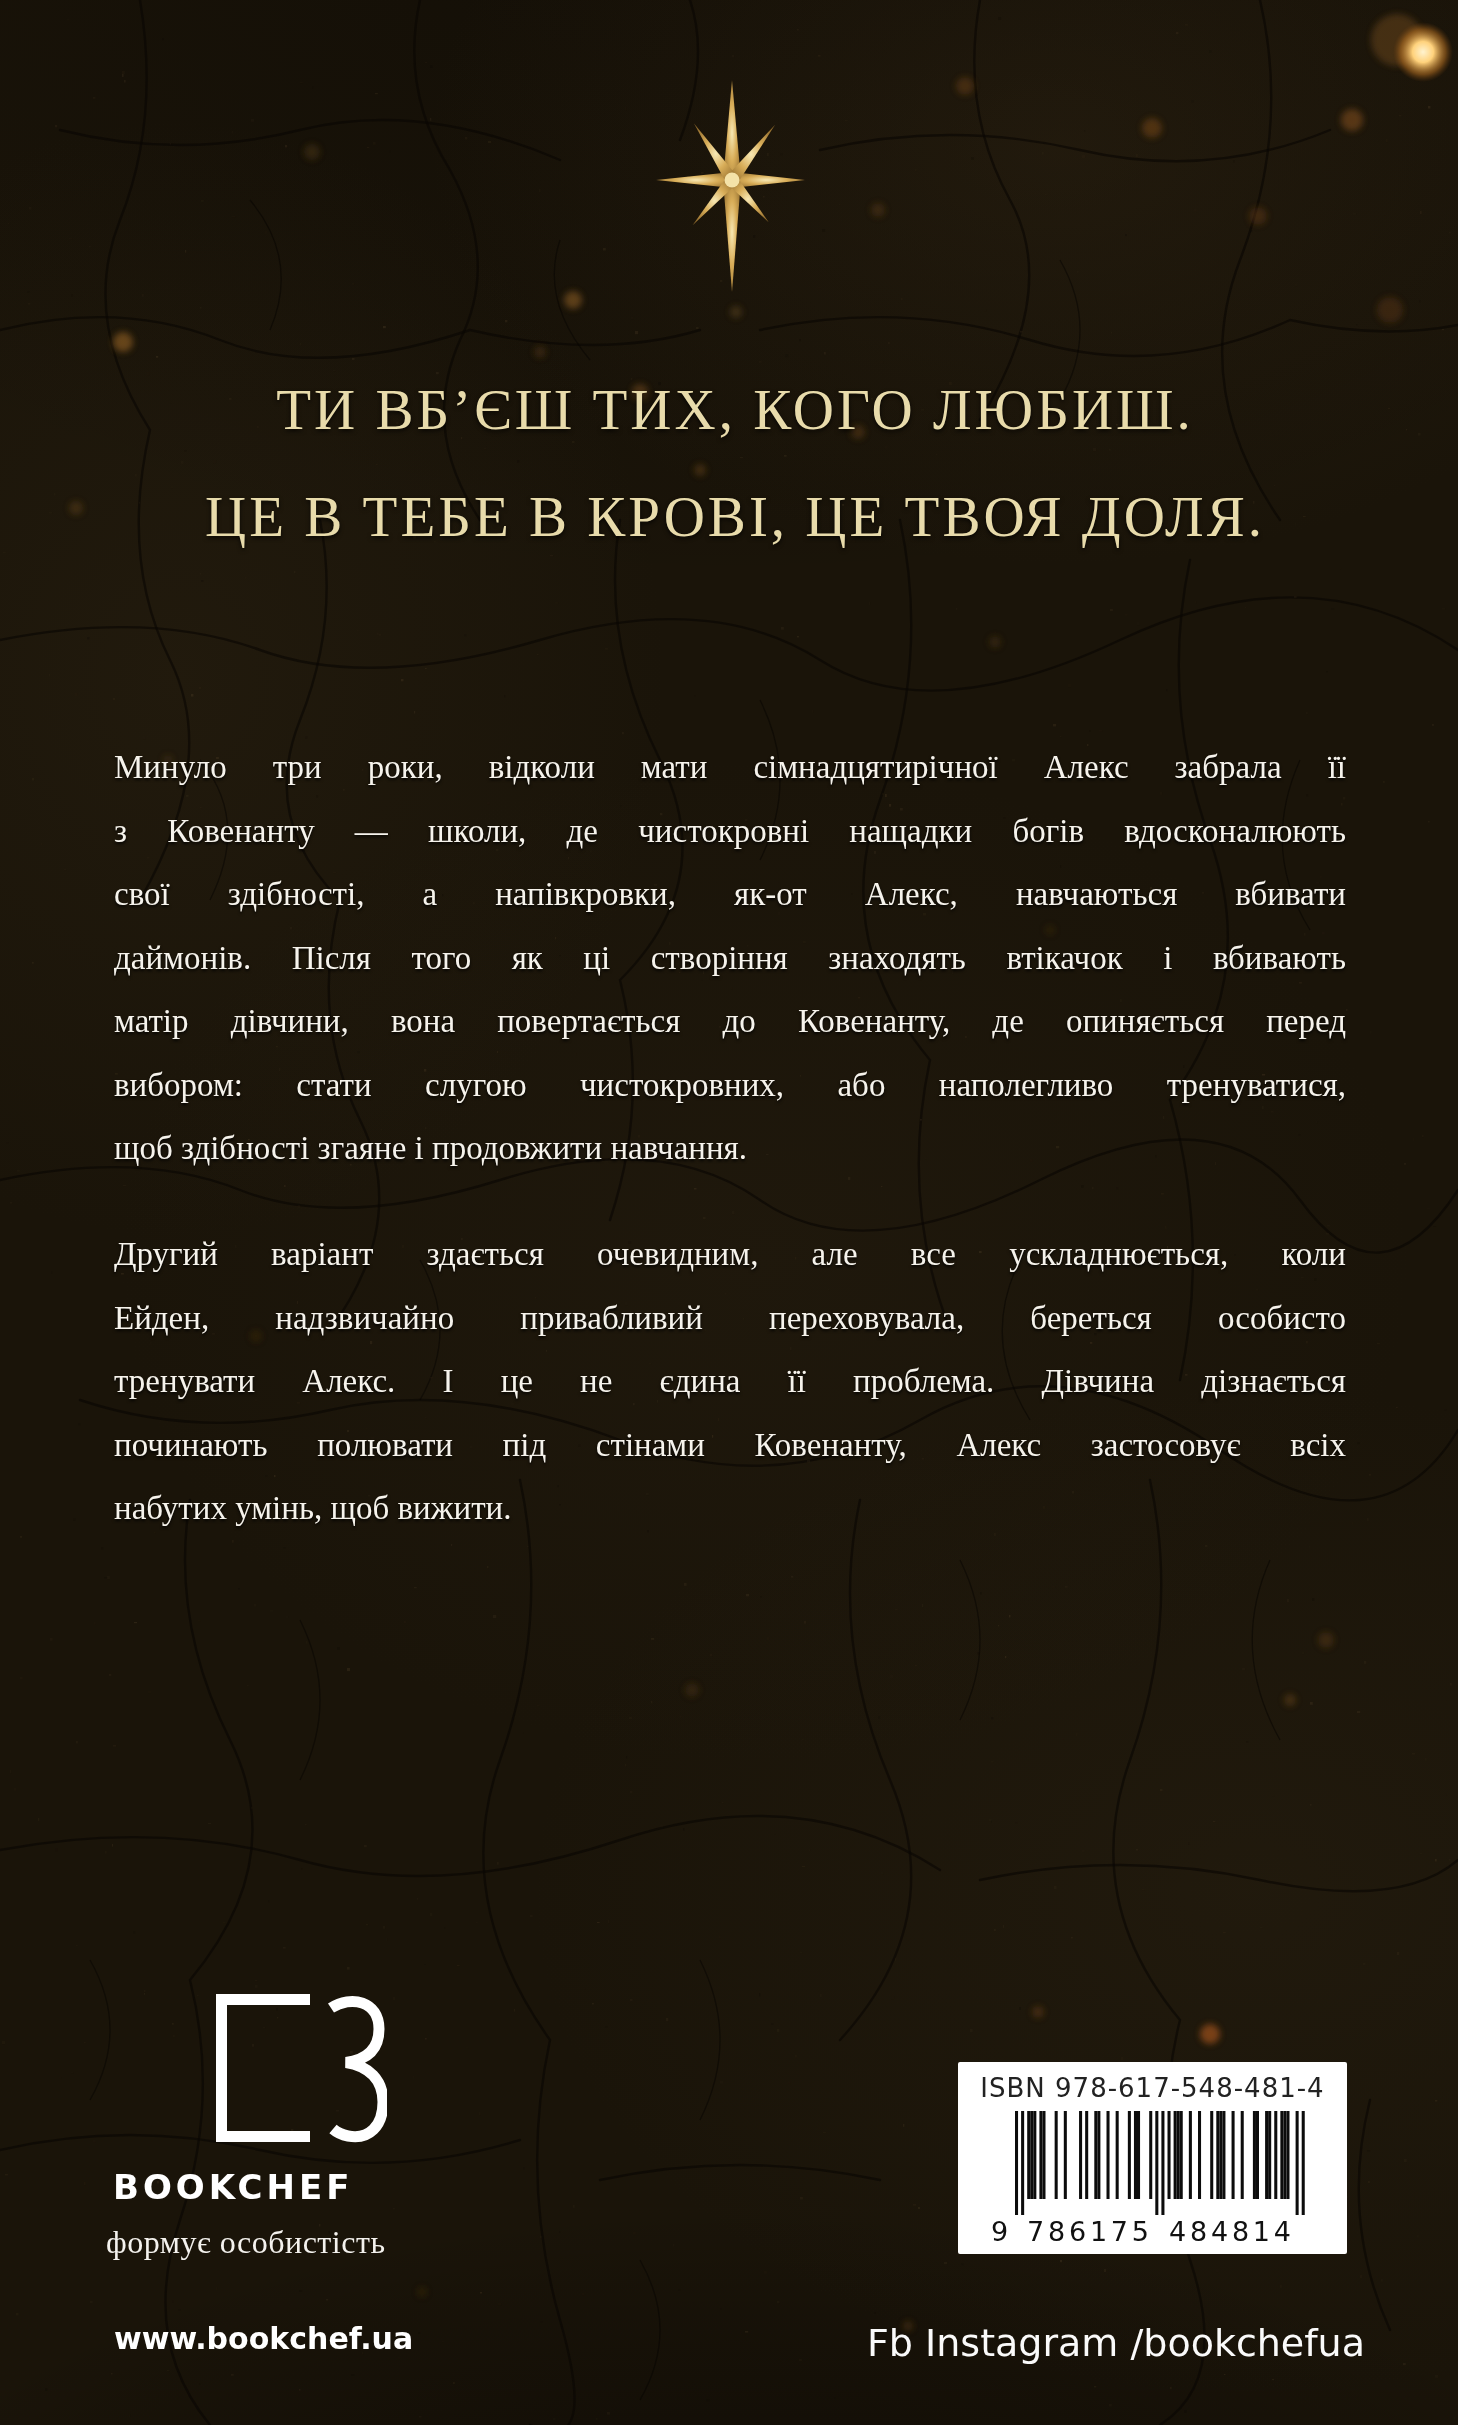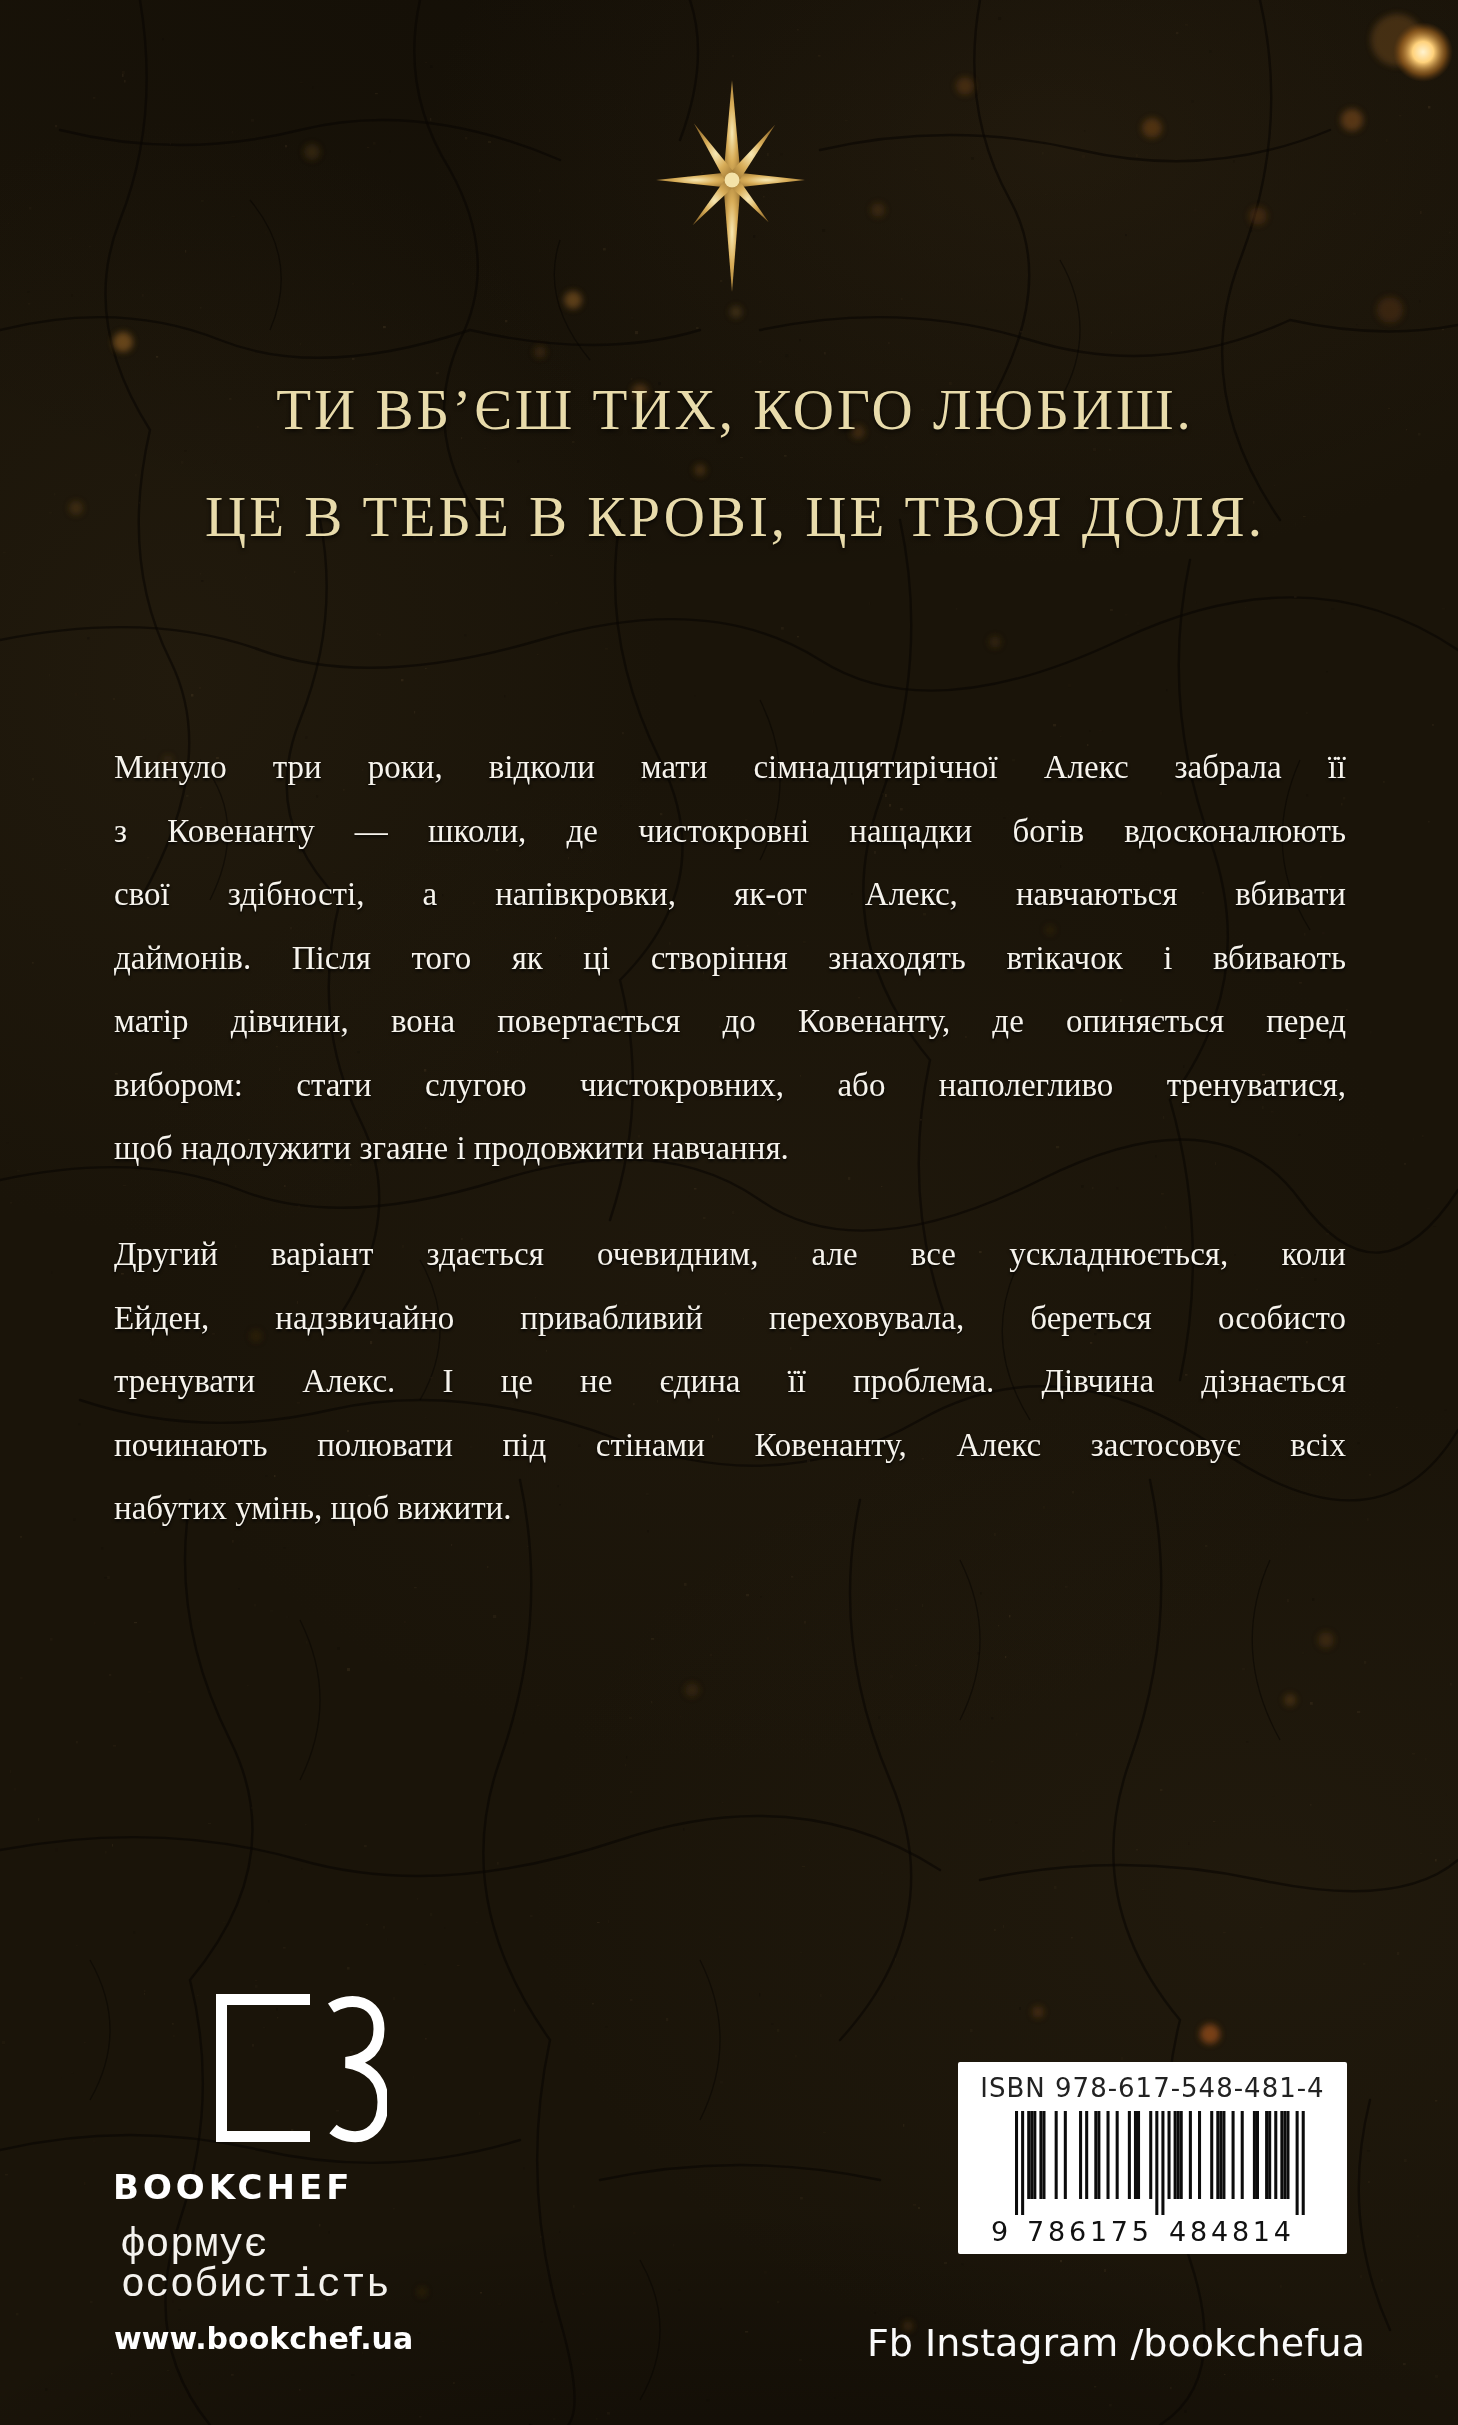--- a/index.html
+++ b/index.html
@@ -34,23 +34,23 @@
   #para1{top:736px;} #para2{top:1223px;}
   .syn-line{text-align:justify; text-align-last:justify; height:63.5px; white-space:nowrap;}
   .syn-line.last{text-align-last:left;}
   .logo-wrap{position:absolute; left:215px; top:1993px; width:172px; height:150px;}
   .pub-name{
     position:absolute; left:113px; top:2170px; width:400px;
     font-family:"DejaVu Sans","Liberation Sans",sans-serif;
     font-weight:bold; font-size:34px; letter-spacing:4px; color:#ffffff; line-height:1;
   }
   .pub-slogan{
-    position:absolute; left:121px; top:2226px; width:420px;
-    font-family:Liberation Mono, monospace;
-    font-weight:normal; font-size:40px; letter-spacing:.5px; color:#f4f2ee; line-height:1;
+    position:absolute; left:106px; top:2226px; width:420px;
+    font-family:Liberation Serif, serif;
+    font-weight:normal; font-size:32px; letter-spacing:.5px; color:#f4f2ee; line-height:1;
   }
   .footer-web{
     position:absolute; left:114px; top:2324px;
     font-family:"DejaVu Sans","Liberation Sans",sans-serif;
     font-weight:bold; font-size:30px; color:#ffffff; line-height:1;
   }
   .footer-social{
     position:absolute; right:105px; top:2324px;
     font-family:"DejaVu Sans","Liberation Sans",sans-serif;
     font-weight:normal; font-size:38px; color:#fafafa; line-height:1;
@@ -940,21 +940,21 @@
   <div class="tagline-line" id="tagline1">ТИ ВБ’ЄШ ТИХ, КОГО ЛЮБИШ.</div>
   <div class="tagline-line" id="tagline2">ЦЕ В ТЕБЕ В КРОВІ, ЦЕ ТВОЯ ДОЛЯ.</div>
 
   <div class="synopsis" id="para1">
       <div class="syn-line">Минуло три роки, відколи мати сімнадцятирічної Алекс забрала її</div>
       <div class="syn-line">з Ковенанту — школи, де чистокровні нащадки богів вдосконалюють</div>
       <div class="syn-line">свої здібності, а напівкровки, як-от Алекс, навчаються вбивати</div>
       <div class="syn-line">даймонів. Після того як ці створіння знаходять втікачок і вбивають</div>
       <div class="syn-line">матір дівчини, вона повертається до Ковенанту, де опиняється перед</div>
       <div class="syn-line">вибором: стати слугою чистокровних, або наполегливо тренуватися,</div>
-      <div class="syn-line last">щоб надолужити згаяне і продовжити навчання.</div>
+      <div class="syn-line last">щоб здібності згаяне і продовжити навчання.</div>
     </div>
   <div class="synopsis" id="para2">
       <div class="syn-line">Другий варіант здається очевидним, але все ускладнюється, коли</div>
       <div class="syn-line">Ейден, надзвичайно привабливий переховувала, береться особисто</div>
       <div class="syn-line">тренувати Алекс. І це не єдина її проблема. Дівчина дізнається</div>
       <div class="syn-line">починають полювати під стінами Ковенанту, Алекс застосовує всіх</div>
       <div class="syn-line last">набутих умінь, щоб вижити.</div>
     </div>
 
   <div class="logo-wrap">

